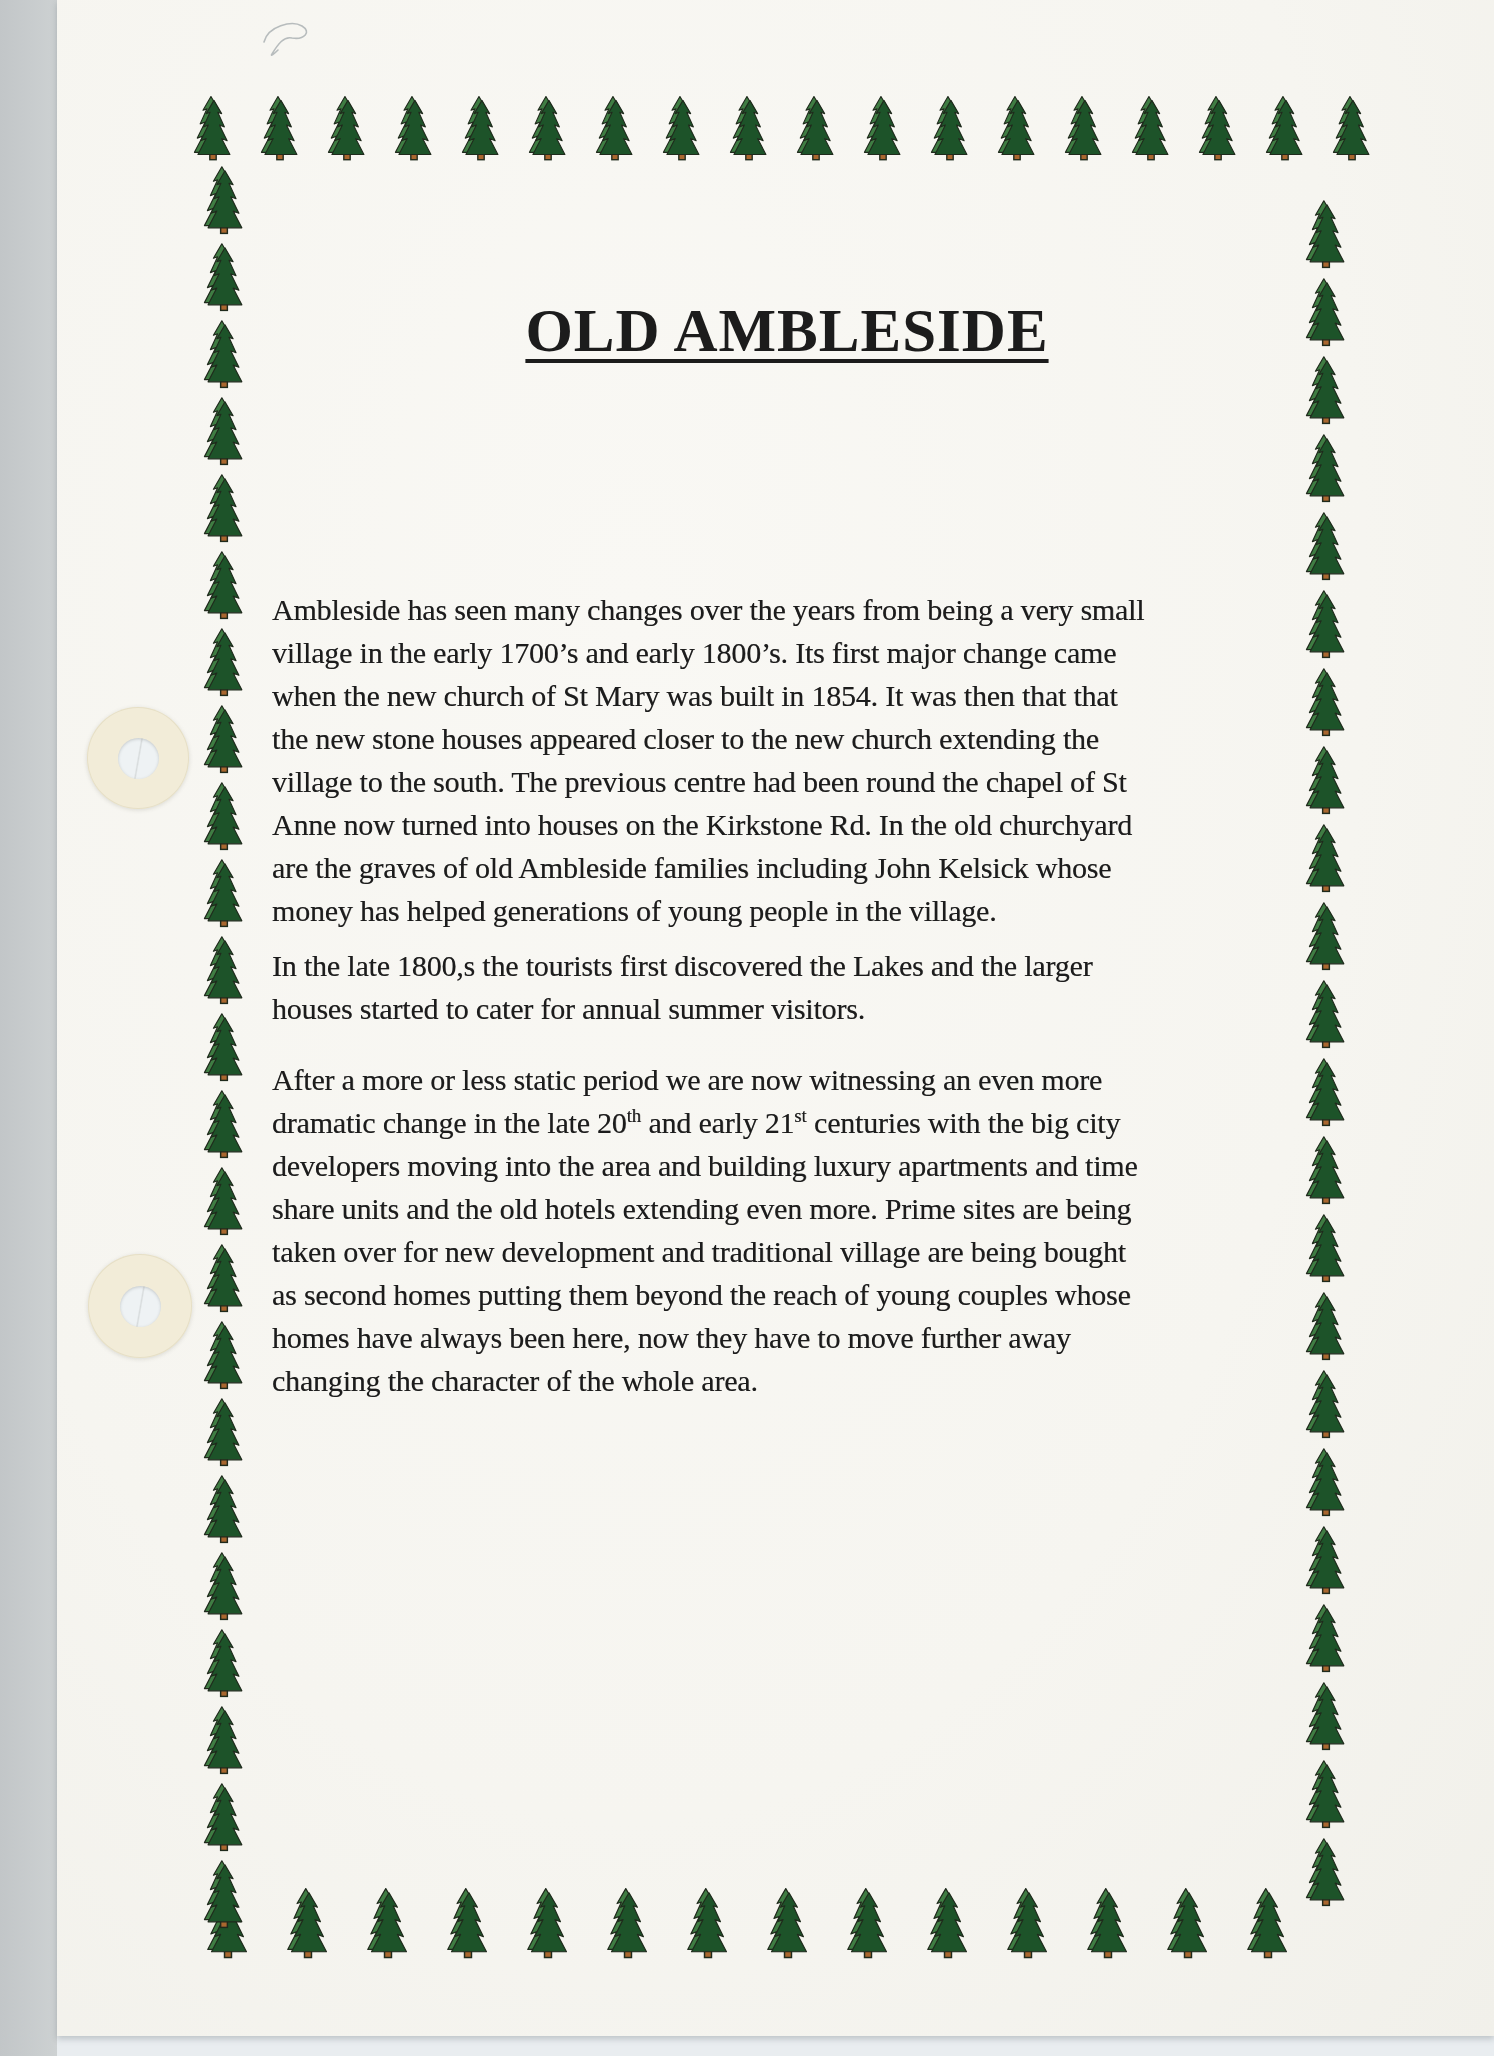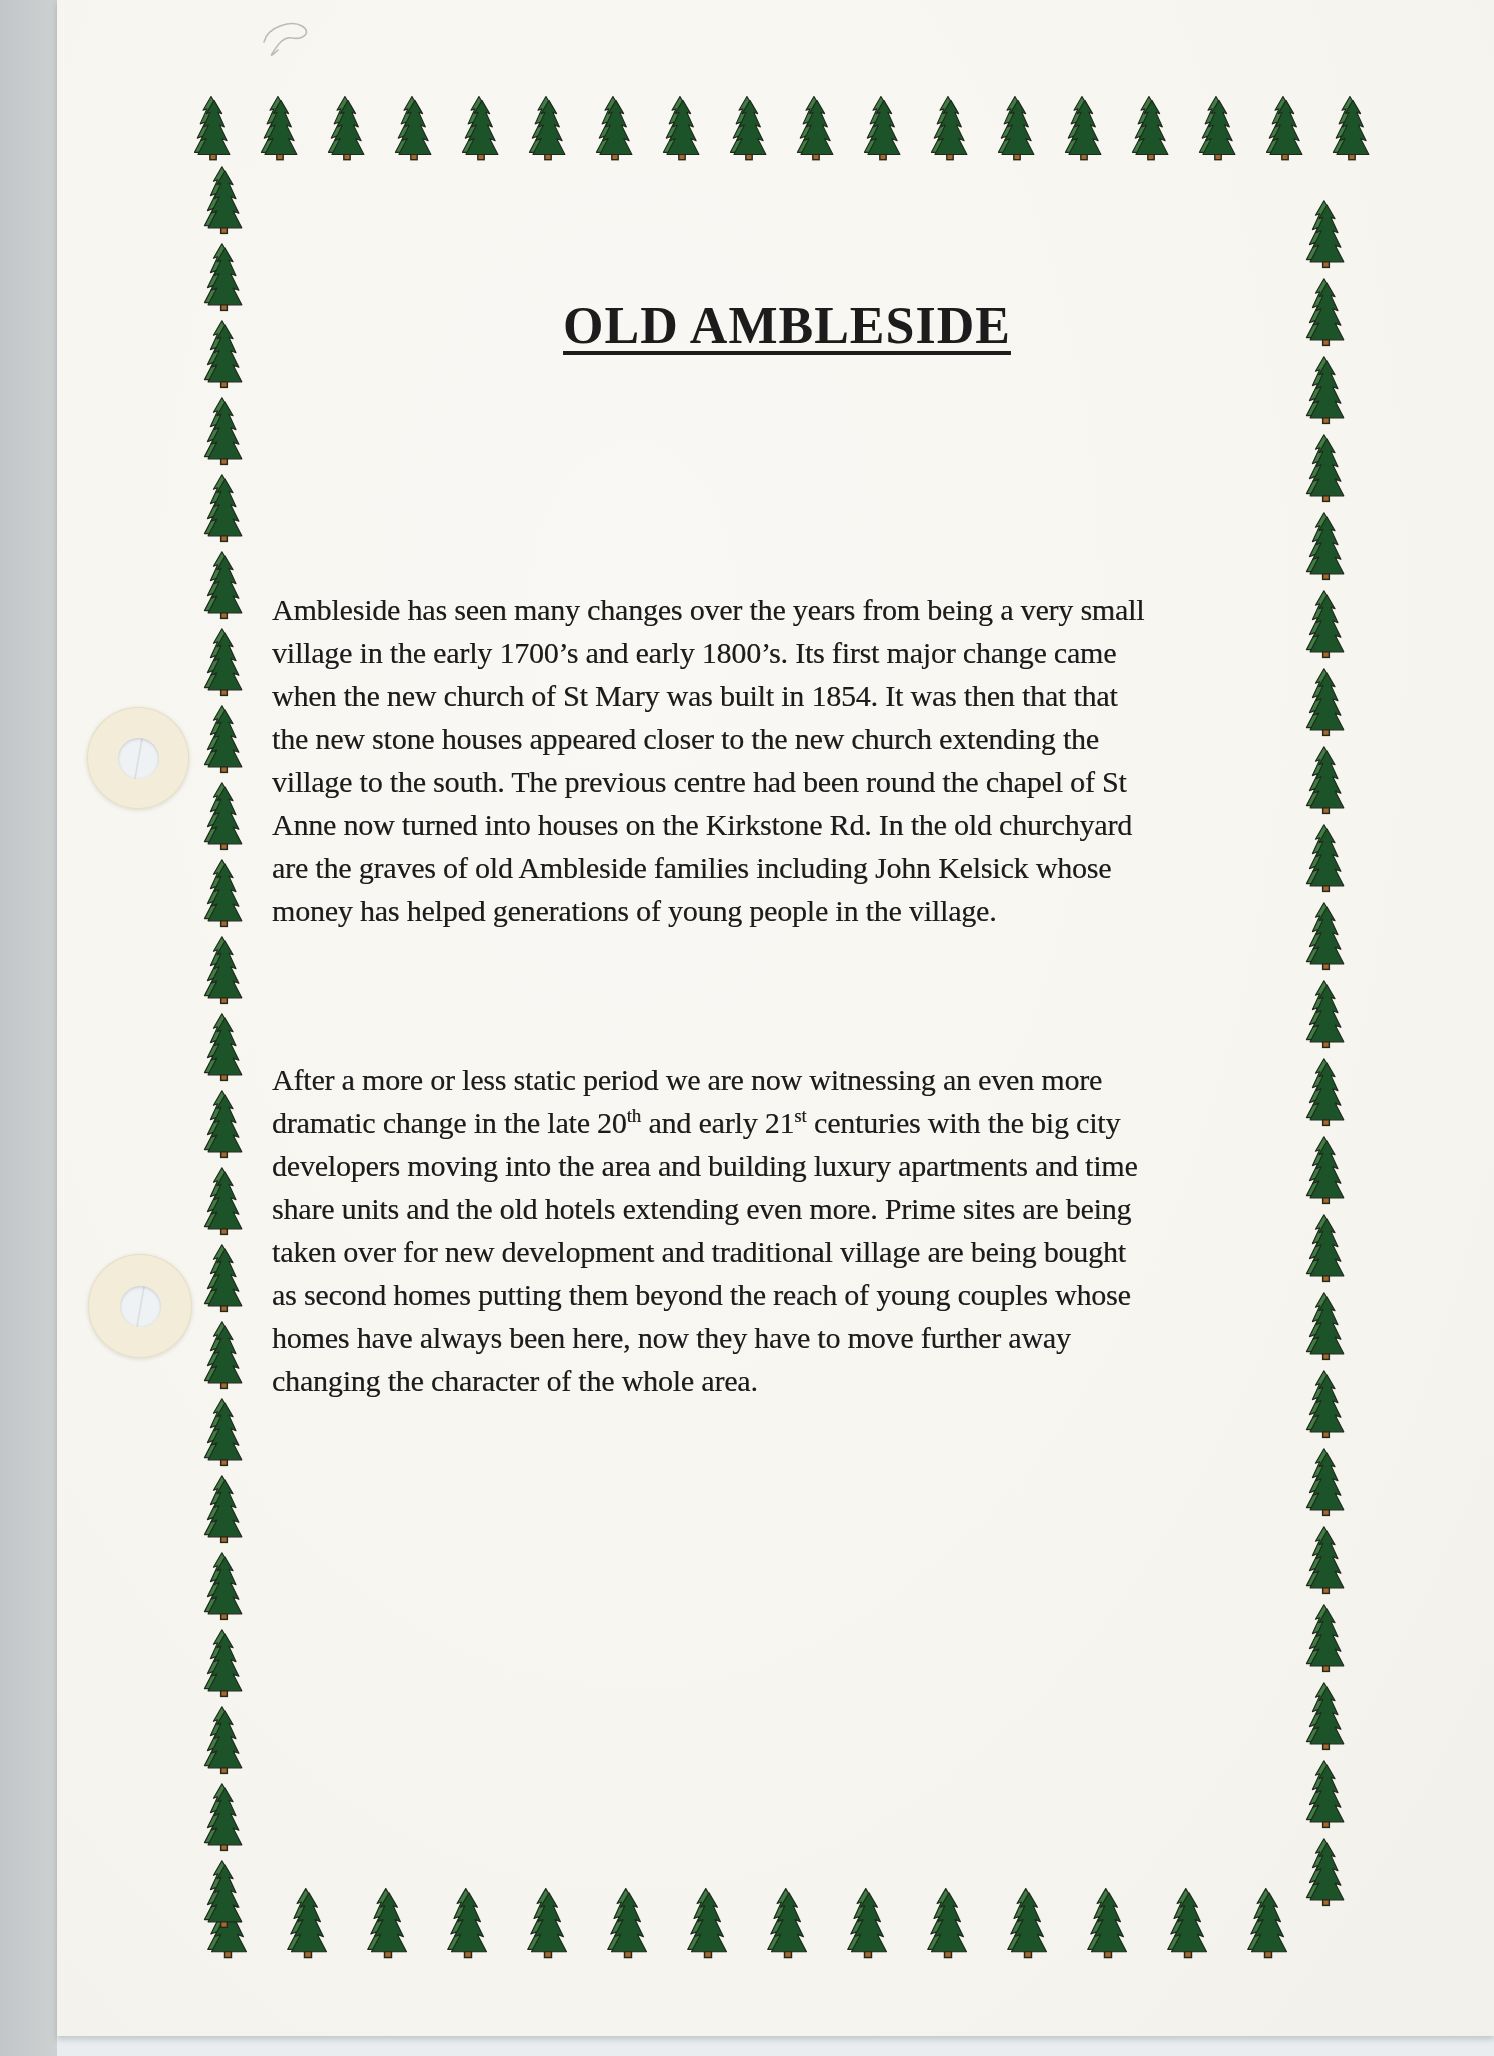--- a/index.html
+++ b/index.html
@@ -18,21 +18,21 @@
     position:absolute;left:57px;top:0;width:1437px;height:2036px;
     background:
       radial-gradient(ellipse at 40% 30%, #f9f8f4 0%, #f6f5f0 60%, #f1f0ea 100%);
     box-shadow:0 3px 6px rgba(60,70,80,.25);
   }
   .tree{position:absolute;}
   .tree svg{display:block;width:100%;height:100%;}
   .doc-title{
     position:absolute;left:272px;top:296px;width:1030px;
     text-align:center;
-    font-size:52px;font-weight:bold;letter-spacing:1px;
+    font-size:61px;font-weight:bold;letter-spacing:1px;
     color:var(--ink,#1c1c1c);
     text-decoration:underline;
     text-decoration-thickness:4px;
     text-underline-offset:8px;
   }
   .para{
     position:absolute;left:272px;
     font-size:30px;line-height:43px;letter-spacing:-0.2px;
     color:var(--ink,#1c1c1c);
     text-shadow:0.3px 0.3px 0 rgba(30,30,30,.55);
@@ -472,15 +472,16 @@
       <div class="tree" style="left: 1302px; top: 1838px; width: 48px; height: 70px;">
         <svg viewBox="0 0 40 58">
           <use href="#pine-tree"></use>
         </svg>
       </div>
     </div>
 
   <div class="doc-title">OLD AMBLESIDE</div>
 
   <div class="para para-0">Ambleside has seen many changes over the years from being a very small<br>village in the early 1700’s and early 1800’s. Its first major change came<br>when the new church of St Mary was built in 1854. It was then that that<br>the new stone houses appeared closer to the new church extending the<br>village to the south. The previous centre had been round the chapel of St<br>Anne now turned into houses on the Kirkstone Rd. In the old churchyard<br>are the graves of old Ambleside families including John Kelsick whose<br>money has helped generations of young people in the village.</div>
+  <div class="para para-1">In the late 1800,s the tourists first discovered the Lakes and the larger<br>houses started to cater for annual summer visitors.</div>
   <div class="para para-2">After a more or less static period we are now witnessing an even more<br>dramatic change in the late 20<sup>th</sup> and early 21<sup>st</sup> centuries with the big city<br>developers moving into the area and building luxury apartments and time<br>share units and the old hotels extending even more. Prime sites are being<br>taken over for new development and traditional village are being bought<br>as second homes putting them beyond the reach of young couples whose<br>homes have always been here, now they have to move further away<br>changing the character of the whole area.</div>
 
 </div>
 
 </body></html>

